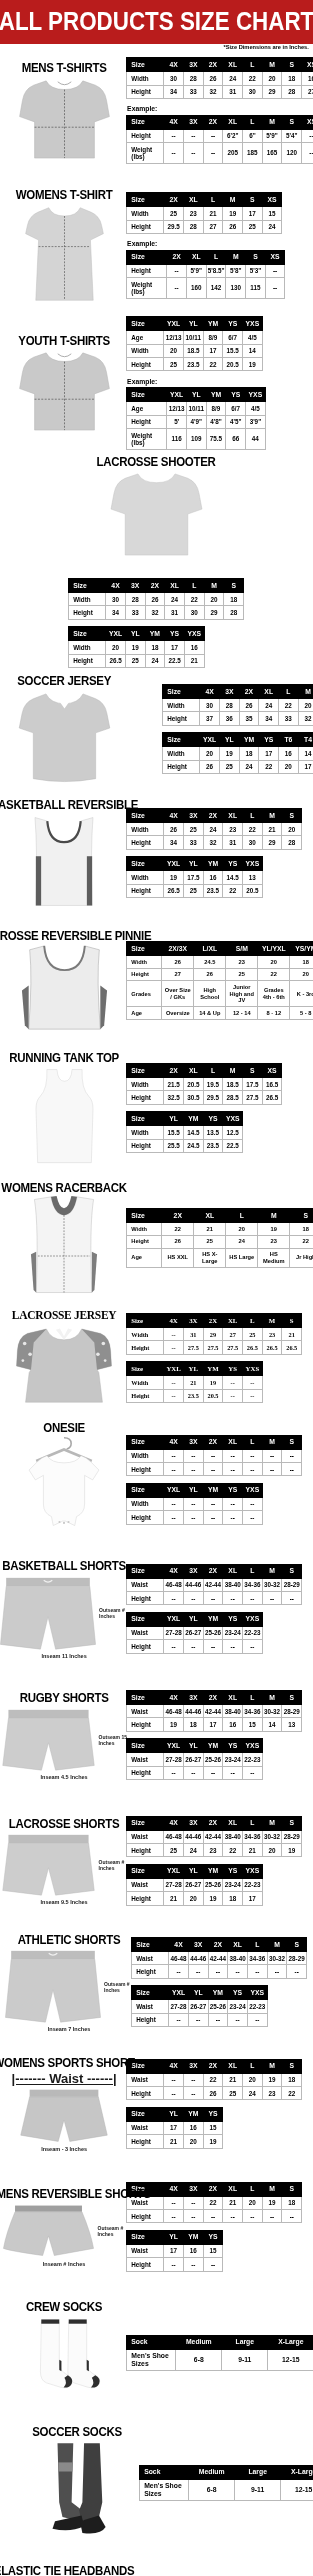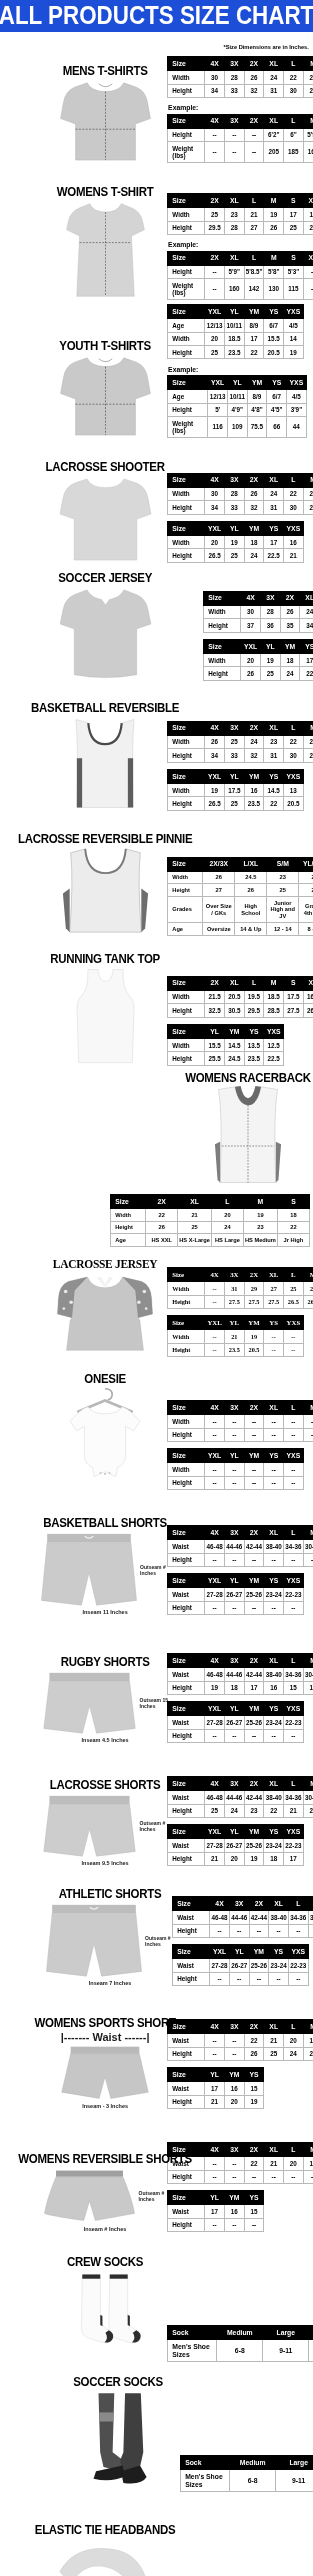--- a/index.html
+++ b/index.html
@@ -1,28 +1,28 @@
 <!DOCTYPE html>
 <html style="font-size:8.4px"><head>
 <meta charset="utf-8">
 <style>
   html,body{margin:0;padding:0;background:#fff;color:#000;font-family:"Liberation Sans",sans-serif;}
   body{width:313px;position:relative;}
-  .banner{background:#1d4ed8;color:#fff;height:32px;display:flex;align-items:center;justify-content:center;overflow:hidden;}
+  .banner{background:#b91c1c;color:#fff;height:44px;display:flex;align-items:center;justify-content:center;overflow:hidden;}
   .banner h1{margin:0;font-size:22.4px;font-weight:900;white-space:nowrap;letter-spacing:0;transform:scaleY(1.12);}
   .size-note{position:absolute;top:44px;right:4.2px;font-size:5.7px;font-weight:bold;}
-  .product-section{display:flex;align-items:flex-end;padding:2.1px 3.1px 2.1px 2.1px;box-sizing:border-box;margin-left:41px;}
+  .product-section{display:flex;align-items:center;padding:2.1px 3.1px 2.1px 2.1px;box-sizing:border-box;}
   .left-col{flex:0 0 124px;width:124px;display:flex;flex-direction:column;align-items:center;}
   .section-title{margin:1px 0 3.1px;font-size:11.5px;font-weight:900;white-space:nowrap;letter-spacing:-0.3px;transform:scaleY(1.15);}
   .image-area{display:flex;flex-direction:column;align-items:center;}
   .image-row{display:flex;align-items:center;}
   .product-image svg{display:block;}
   .img-label{font-size:5.2px;font-weight:bold;color:#1a1a1a;text-align:center;}
   .img-label.right{width:31px;text-align:left;font-size:5px;margin-left:1px;}
-  .img-label.top{font-size:11px;margin-bottom:1px;}
+  .img-label.top{font-size:13px;margin-bottom:1px;text-decoration:underline;}
   .img-label.bottom{margin-top:1px;font-size:5.5px;}
   .right-col{flex:1;display:flex;flex-direction:column;justify-content:center;align-items:flex-start;gap:6.3px;}
   .table-label{font-weight:bold;font-size:6.8px;margin:0 0 -3.7px 1px;}
   table{border-collapse:collapse;font-weight:bold;font-size:6.3px;background:#fff;}
   th,td{border:0.5px solid #b9b9b9;text-align:center;padding:2.6px 1px;min-width:16.7px;line-height:1.15;}
   thead th{background:#000;color:#fff;border-color:#000;font-size:6.8px;}
   thead th:first-child{text-align:left;padding-left:4.2px;min-width:31px;}
   tbody th{text-align:left;padding-left:4.2px;background:#fff;font-size:6.3px;max-width:34px;}
   table.text-cells th,table.text-cells td{min-width:29px;font-size:5.7px;}
   table.text-cells thead th{font-size:6.8px;}
@@ -308,21 +308,21 @@
               <td>116</td>
               <td>109</td>
               <td>75.5</td>
               <td>66</td>
               <td>44</td>
             </tr>
           </tbody>
         </table>
       </div>
     </section>
-    <section class="product-section" style="min-height: 125px;">
+    <section class="product-section" style="min-height: 125px; flex-direction: column;">
       <div class="left-col">
         <h2 class="section-title">LACROSSE SHOOTER</h2>
         <div class="image-area">
           <div class="image-row">
             <div class="product-image">
               <svg width="99" height="88" viewBox="0 0 200 180">
                 <path d="M62 8 L36 17 Q17 25 13 48 L7 80 L36 90 L36 174 L164 174 L164 90 L193 80 L187 48 Q183 25 164 17 L138 8 Q129 26 100 26 Q71 26 62 8 Z" fill="#d8d8d8" stroke="#c2c2c2"></path>
                 <path d="M78 12 Q100 30 122 12 Q112 8 100 8 Q88 8 78 12 Z" fill="#ffffff"></path>
               </svg>
             </div>
@@ -709,21 +709,21 @@
               <th scope="row">Height</th>
               <td>25.5</td>
               <td>24.5</td>
               <td>23.5</td>
               <td>22.5</td>
             </tr>
           </tbody>
         </table>
       </div>
     </section>
-    <section class="product-section" style="min-height: 130px; flex-direction: column;">
+    <section class="product-section" style="min-height: 130px;">
       <div class="left-col">
         <h2 class="section-title">WOMENS RACERBACK</h2>
         <div class="image-area">
           <div class="image-row">
             <div class="product-image">
               <svg width="88" height="100" viewBox="0 0 200 230">
                 <path d="M32 8 L70 2 Q78 44 100 44 Q122 44 130 2 L168 8 Q158 70 164 222 L36 222 Q42 70 32 8 Z" fill="#f4f4f4" stroke="#b5b5b5"></path>
                 <path d="M70 2 Q78 44 100 44 Q122 44 130 2 L117 0 Q111 28 100 28 Q89 28 83 0 Z" fill="#6a6a6a"></path>
                 <path d="M36 128 L24 134 L30 216 L36 222 Z" fill="#7d7d7d"></path>
                 <path d="M164 128 L176 134 L170 216 L164 222 Z" fill="#7d7d7d"></path>

